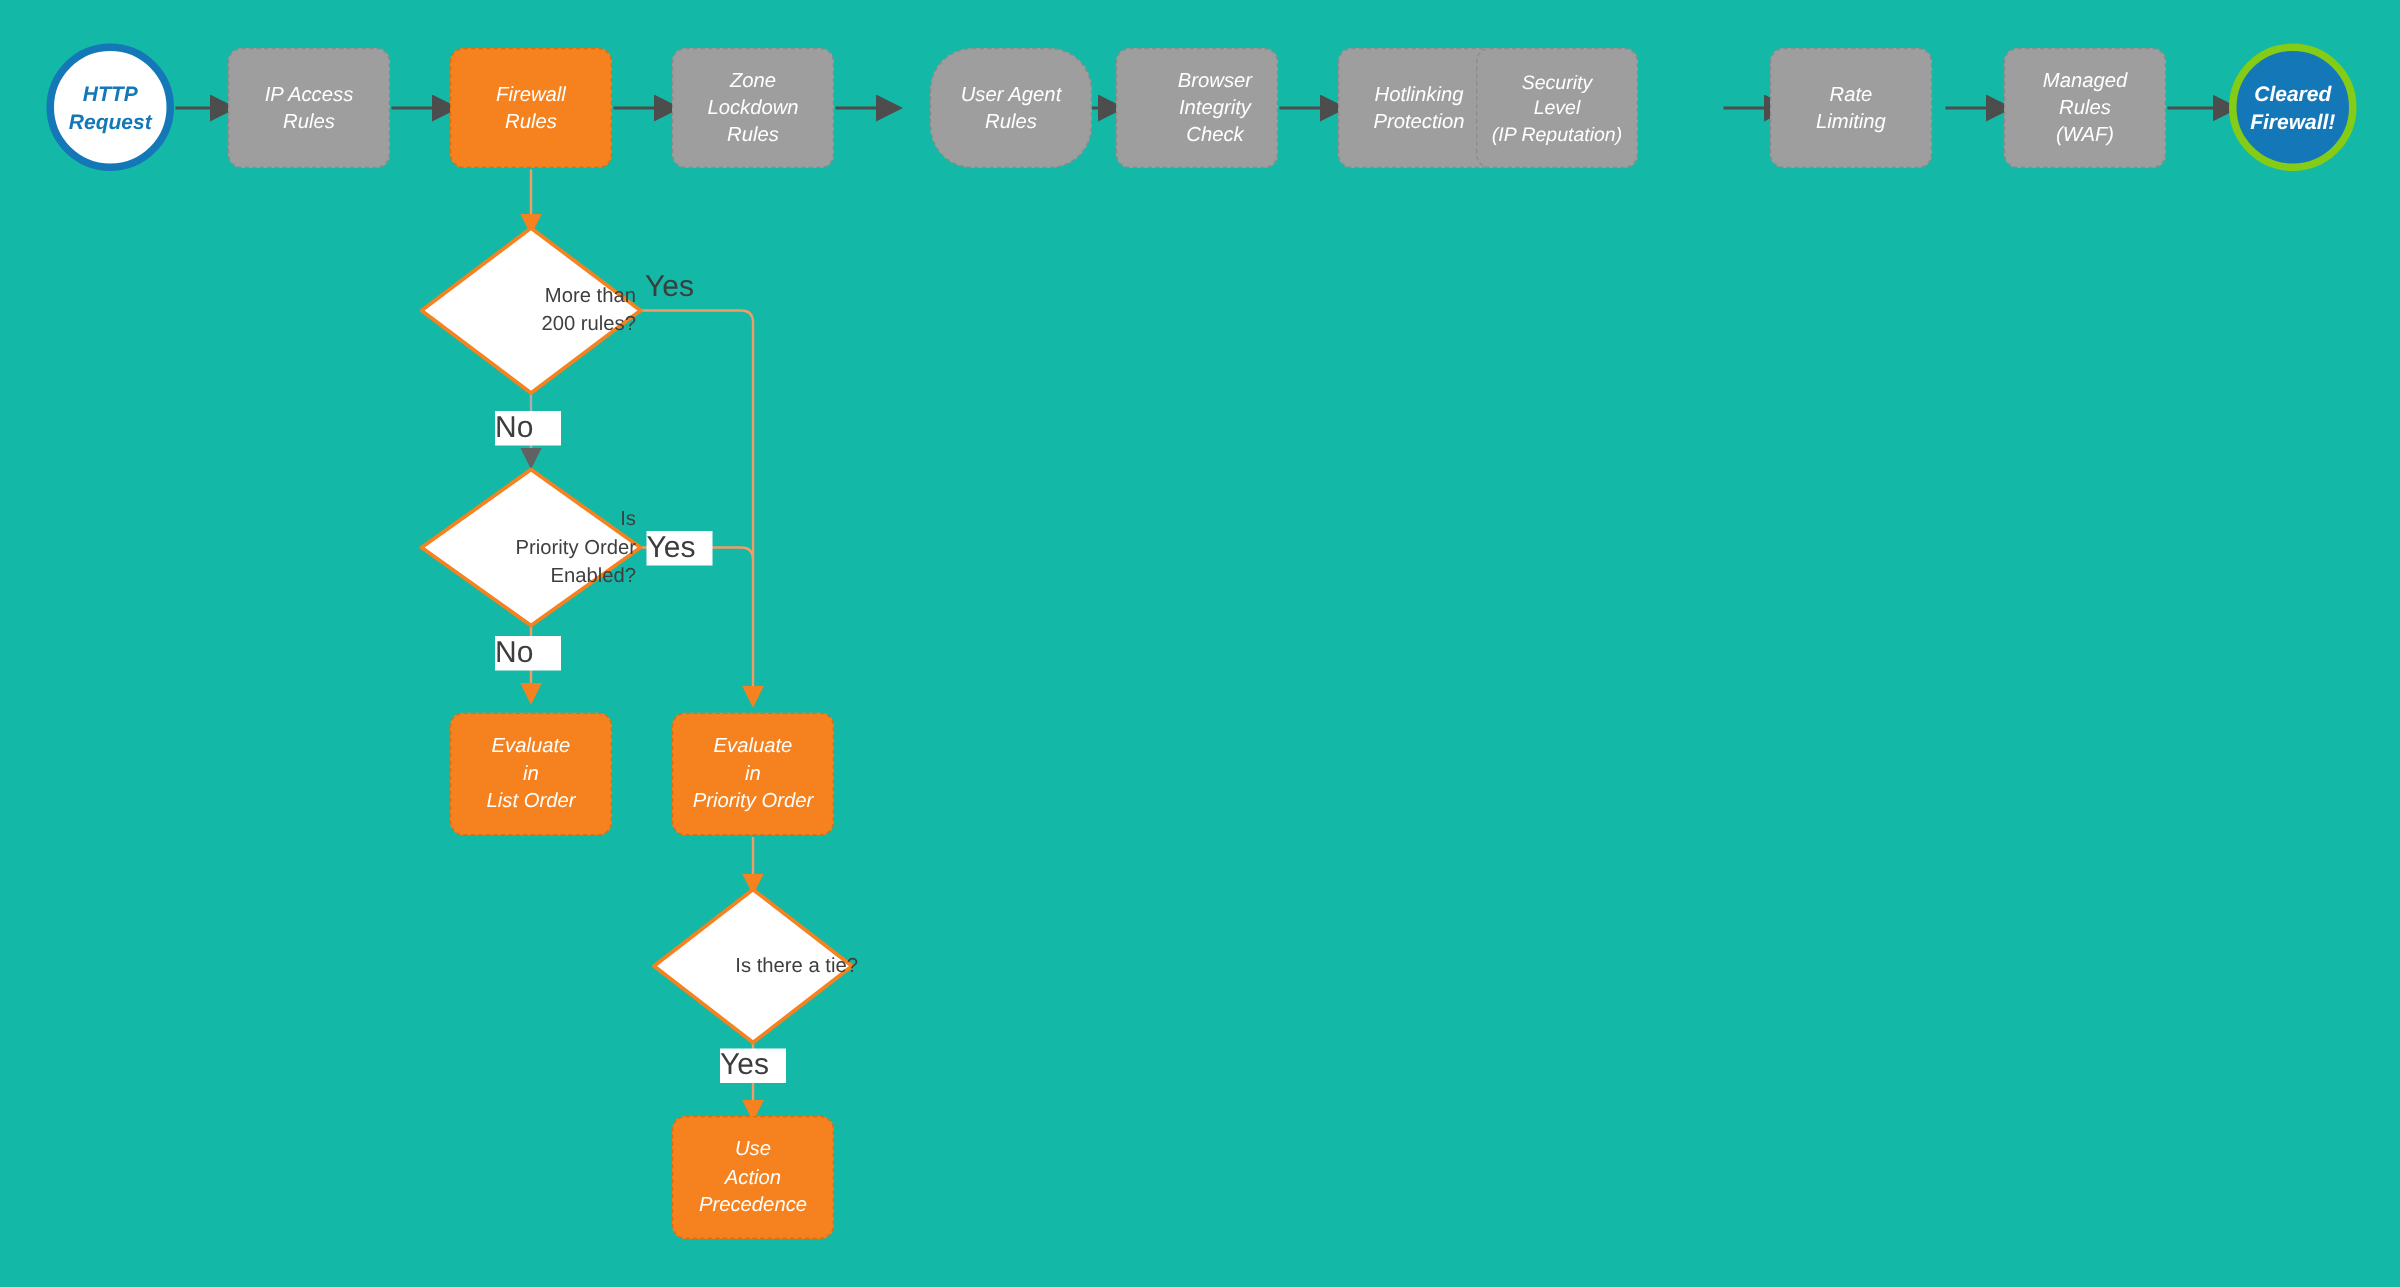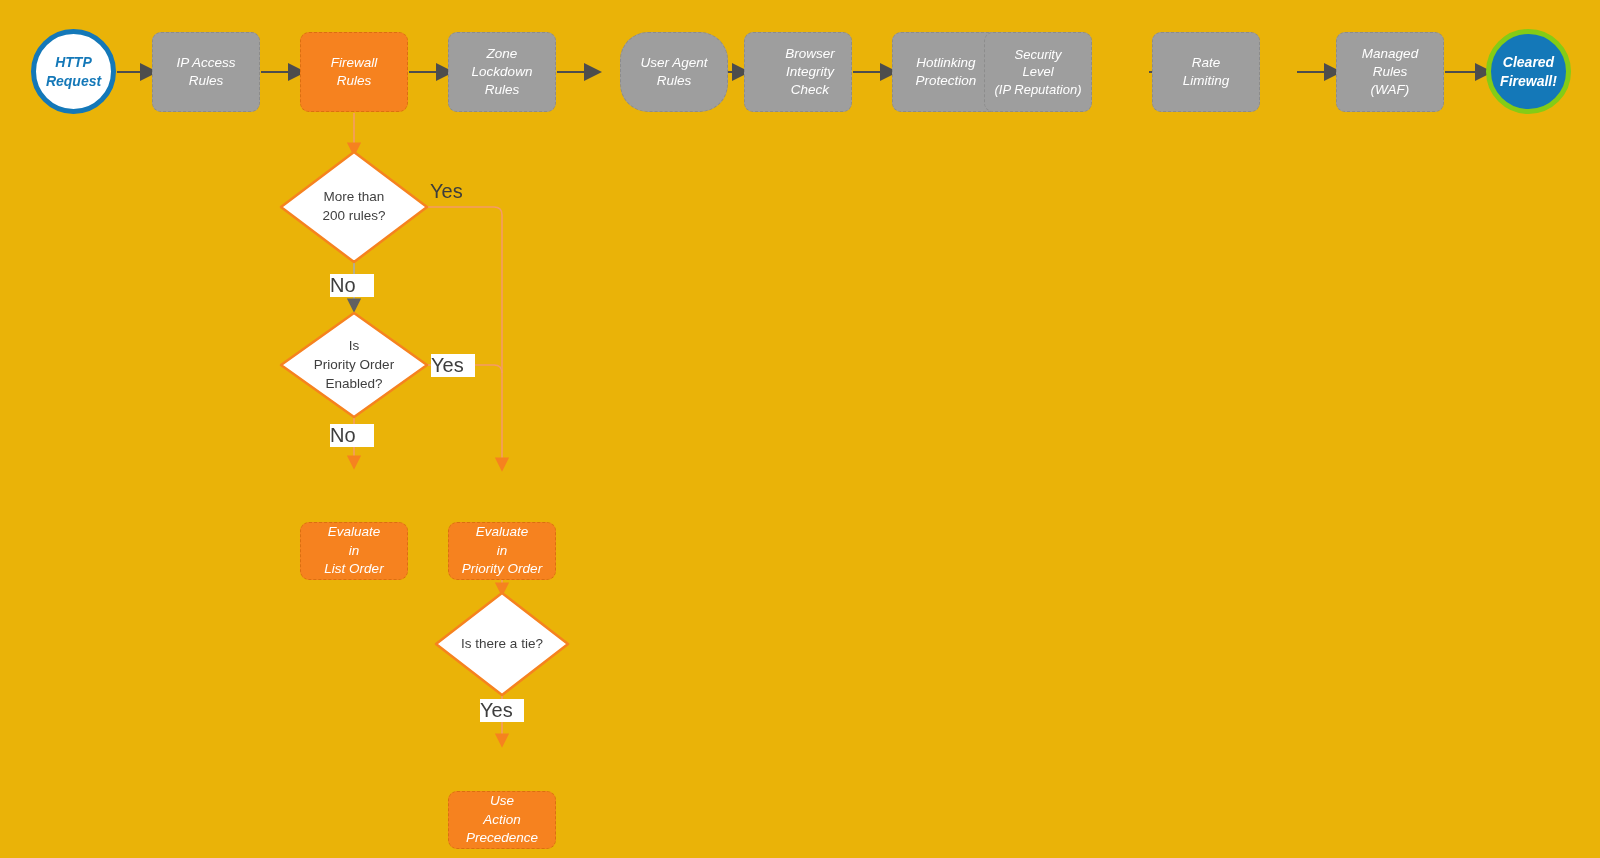--- a/index.html
+++ b/index.html
@@ -1,46 +1,45 @@
 <!DOCTYPE html>
 <html><head>
 <meta charset="utf-8">
 <style>
   html,body{margin:0;padding:0;background:#fff;}
   .canvas{
-    position:relative;width:1600px;height:858px;background:#eab308;overflow:hidden;
+    position:relative;width:1600px;height:858px;background:#14b8a6;overflow:hidden;
     font-family:"Liberation Sans", sans-serif;
   }
   .overlay{position:absolute;left:0;top:0;width:1600px;height:858px;pointer-events:none;}
   .node{
     position:absolute;display:flex;align-items:center;justify-content:center;
     text-align:center;white-space:pre-line;box-sizing:border-box;
   }
   .step{
     top:32px;width:108px;height:80px;border-radius:9px;
     background:#9E9E9E;border:1px dashed #8C8C8C;
     color:#ffffff;font-style:italic;font-size:13.5px;line-height:1.32;
   }
   .step.highlight{background:#F6821F;border:1px dashed #DB6F10;}
   .circle{
     width:85px;height:85px;border-radius:50%;
     font-style:italic;font-weight:bold;font-size:14px;line-height:1.3;
   }
   .circle.start{background:#ffffff;border:5px solid #1478B8;color:#1478B8;}
   .circle.end{background:#1478B8;border:5px solid #84cc16;color:#ffffff;}
   .action{
-    position:absolute;width:108px;height:58px;border-radius:9px;
+    position:absolute;width:108px;height:82px;border-radius:9px;
     background:#F6821F;border:1px dashed #DB6F10;
     display:flex;align-items:center;justify-content:center;text-align:center;
     color:#ffffff;font-style:italic;font-size:13.5px;line-height:1.38;white-space:pre-line;
     box-sizing:border-box;
-    margin-top:47px;
   }
   .diamond-label{
-    position:absolute;text-align:center;color:#3F3F3F;
+    position:absolute;text-align:right;color:#3F3F3F;
     font-size:13.5px;line-height:1.4;white-space:pre-line;
   }
   .edge-label{
     position:absolute;width:44px;text-align:left;
     color:#3D3D3D;font-size:20px;
   }
   .edge-label.on-line{background:#ffffff;}
 </style>
 </head>
 <body>
@@ -111,21 +110,21 @@
 Integrity
 Check</div>
 
   <div class="node step" style="left:892px;">Hotlinking
 Protection</div>
 
   <div class="node step" style="left:984px;font-size:13px;">Security
 Level
 (IP Reputation)</div>
 
-  <div class="node step" style="left:1152px;">Rate
+  <div class="node step" style="left:1180px;">Rate
 Limiting</div>
 
   <div class="node step" style="left:1336px;">Managed
 Rules
 (WAF)</div>
 
   <div class="node circle end" style="left:1486px;top:29px;">Cleared
 Firewall!</div>
 
   <div class="diamond-label" style="left:284px;top:188px;width:140px;">More than

